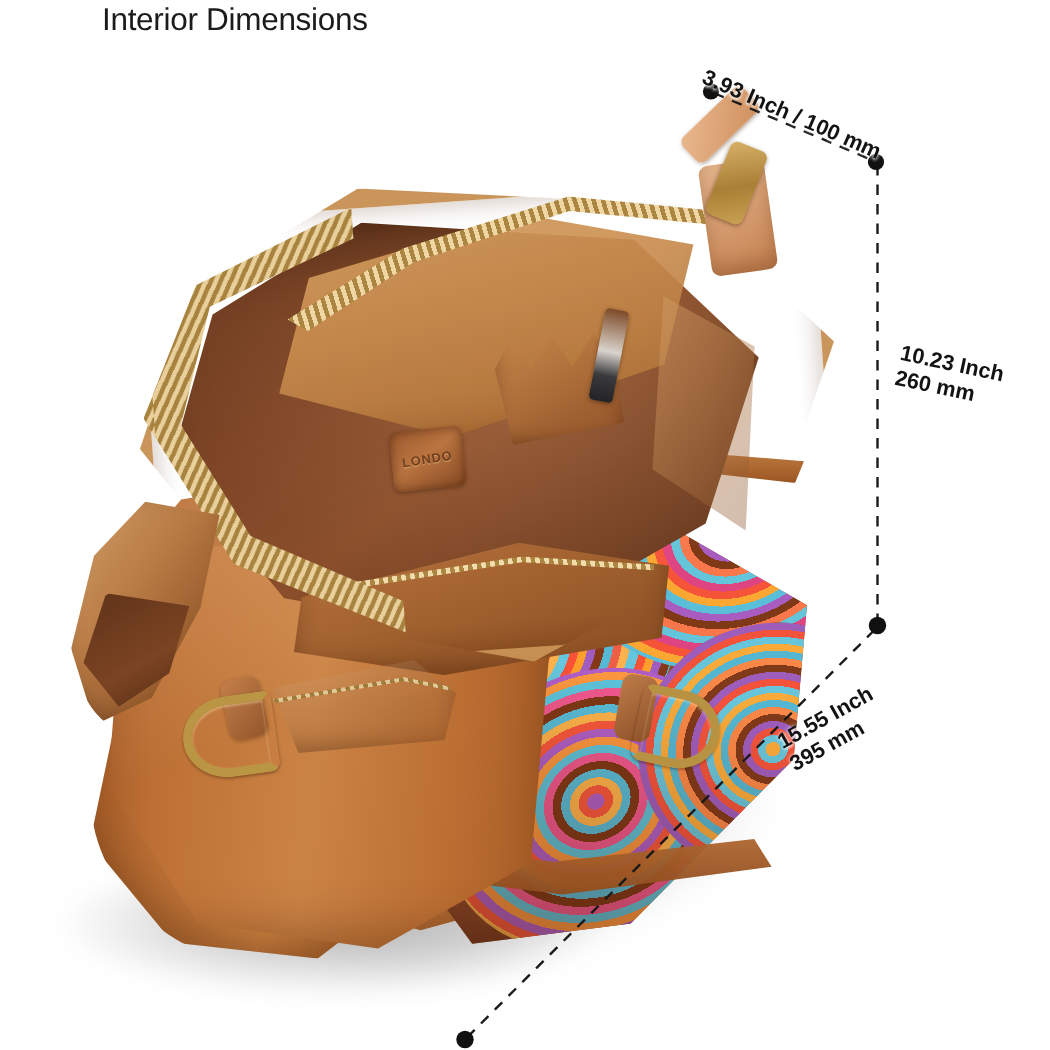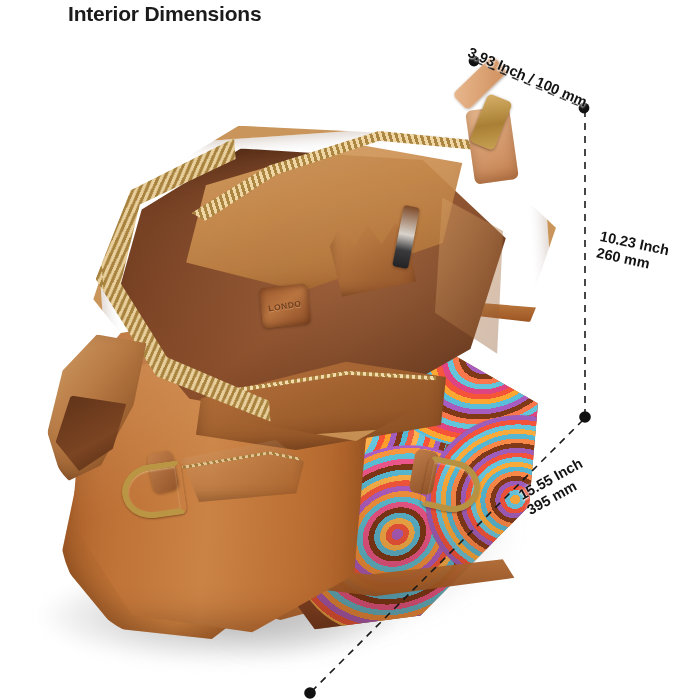--- a/index.html
+++ b/index.html
@@ -6,21 +6,21 @@
   body{
     width:700px;height:700px;background:#ffffff;
     font-family:"Liberation Sans","DejaVu Sans",sans-serif;
     overflow:hidden;position:relative;
   }
   #stage{position:absolute;left:0;top:0;width:700px;height:700px;background:#fff;overflow:hidden;}
 
   
   #title{
     position:absolute;left:68px;top:2px;
-    font-size:21px;font-weight:bold;color:#1b1b1b;
+    font-size:21px;font-weight:normal;color:#1b1b1b;
     letter-spacing:-0.2px;white-space:nowrap;
   }
 
   
   .dimlabel{
     position:absolute;color:#131313;font-weight:bold;
     font-size:14.5px;white-space:nowrap;line-height:1.18;
     text-shadow:0 1px 2px rgba(255,255,255,.95),0 0 3px rgba(255,255,255,.9);
   }
   #label-depth{left:472px;top:44px;transform:rotate(23.5deg);transform-origin:0 0;}

